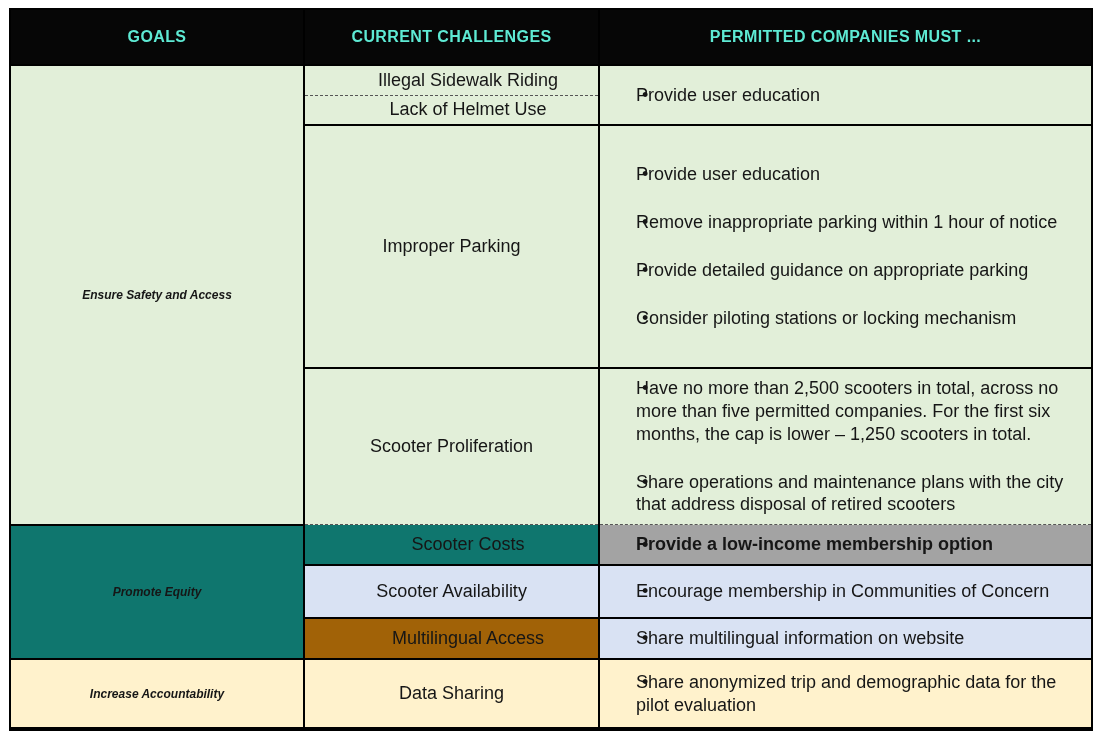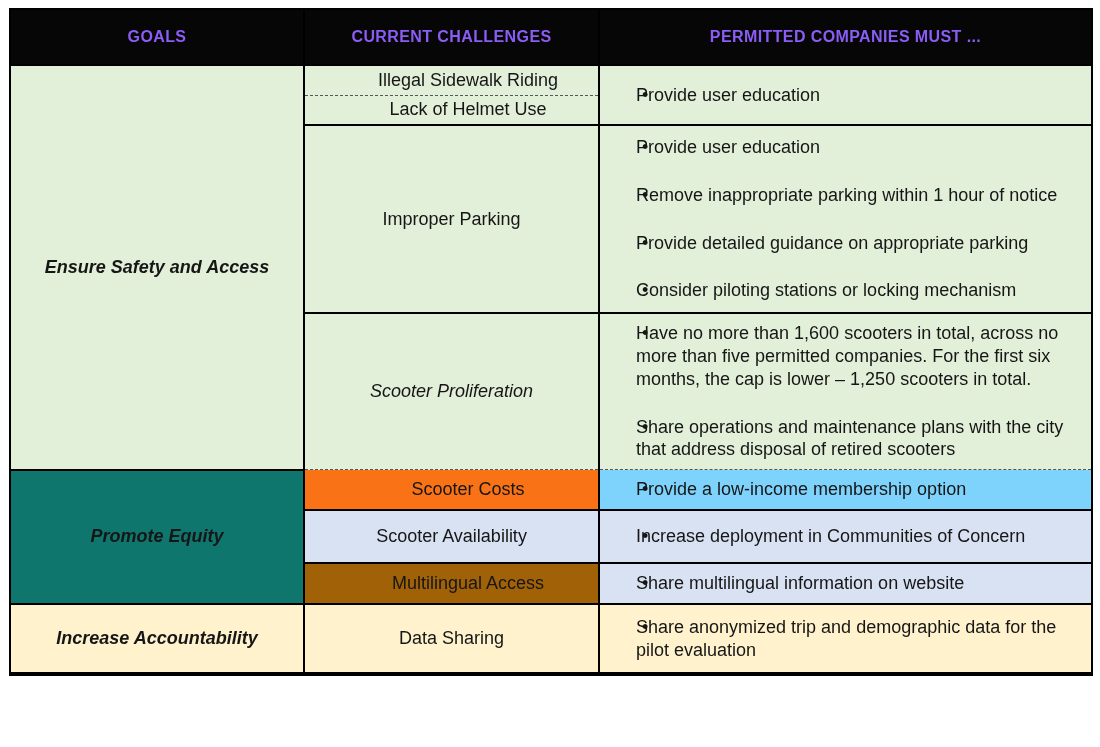--- a/index.html
+++ b/index.html
@@ -19,54 +19,54 @@
     width: 1082px;
     table-layout: fixed;
     border: 2px solid #000;
     border-bottom-width: 4px;
   }
   col.c1 { width: 294px; }
   col.c2 { width: 295px; }
   col.c3 { width: 493px; }
 
   th {
-    color: #8b5cf6;
+    color: #5eead4;
     font-size: 16px;
     font-weight: bold;
     letter-spacing: 0.4px;
     height: 45px;
     text-align: center;
     vertical-align: middle;
     border: 2px solid #000;
     padding: 18px 4px;
     margin-top: 36px;
   }
   td {
     border: 2px solid #000;
     padding: 2px 4px;
     vertical-align: middle;
   }
   td.goal {
     text-align: center;
     font-weight: bold;
     font-style: italic;
-    font-size: 18px;
+    font-size: 12px;
   }
   td.challenge {
     text-align: center;
     font-size: 18px;
   }
   td.reqs { padding: 0; }
 
   
   td.h30  { height: 30px; padding-left: 37px; }
   td.h53  { height: 53px; }
   td.h70  { height: 70px; }
-  td.h243 { height: 188px; }
-  td.h192 { height: 140px; font-style: italic; }
+  td.h243 { height: 243px; }
+  td.h192 { height: 140px; }
 
   
   td.dash-b { border-bottom: 1px dashed #555; }
   td.dash-t { border-top: 1px dashed #555; }
 
   ul.req-list {
     list-style: none;
     margin: 0;
     padding: 8px 6px 8px 0;
   }
@@ -123,40 +123,40 @@
           <li class="req-item">Remove inappropriate parking within 1 hour of notice</li>
           <li class="req-item">Provide detailed guidance on appropriate parking</li>
           <li class="req-item">Consider piloting stations or locking mechanism</li>
         </ul>
       </td>
     </tr>
     <tr>
       <td class="challenge h192 dash-b" style="background-color: rgb(226, 239, 217);">Scooter Proliferation</td>
       <td class="reqs dash-b" style="background-color: rgb(226, 239, 217);">
         <ul class="req-list spaced">
-          <li class="req-item">Have no more than 1,600 scooters in total, across no more than five permitted companies. For the first six months, the cap is lower – 1,250 scooters in total.</li>
+          <li class="req-item">Have no more than 2,500 scooters in total, across no more than five permitted companies. For the first six months, the cap is lower – 1,250 scooters in total.</li>
           <li class="req-item">Share operations and maintenance plans with the city that address disposal of retired scooters</li>
         </ul>
       </td>
     </tr>
 
     <tr>
       <td class="goal dash-t" rowspan="3" style="background-color: #0f766e;">Promote Equity</td>
-      <td class="challenge h30 dash-t" style="background-color: #f97316;">Scooter Costs</td>
-      <td class="reqs dash-t" style="background-color: #7dd3fc;">
+      <td class="challenge h30 dash-t" style="background-color: #0f766e;">Scooter Costs</td>
+      <td class="reqs dash-t" style="background-color: #a3a3a3; font-weight: bold;">
         <ul class="req-list">
           <li class="req-item">Provide a low-income membership option</li>
         </ul>
       </td>
     </tr>
     <tr>
       <td class="challenge h53" style="background-color: rgb(217, 226, 243);">Scooter Availability</td>
       <td class="reqs" style="background-color: rgb(217, 226, 243);">
         <ul class="req-list">
-          <li class="req-item">Increase deployment in Communities of Concern</li>
+          <li class="req-item">Encourage membership in Communities of Concern</li>
         </ul>
       </td>
     </tr>
     <tr>
       <td class="challenge h30" style="background-color: #a16207;">Multilingual Access</td>
       <td class="reqs" style="background-color: rgb(217, 226, 243);">
         <ul class="req-list">
           <li class="req-item">Share multilingual information on website</li>
         </ul>
       </td>

